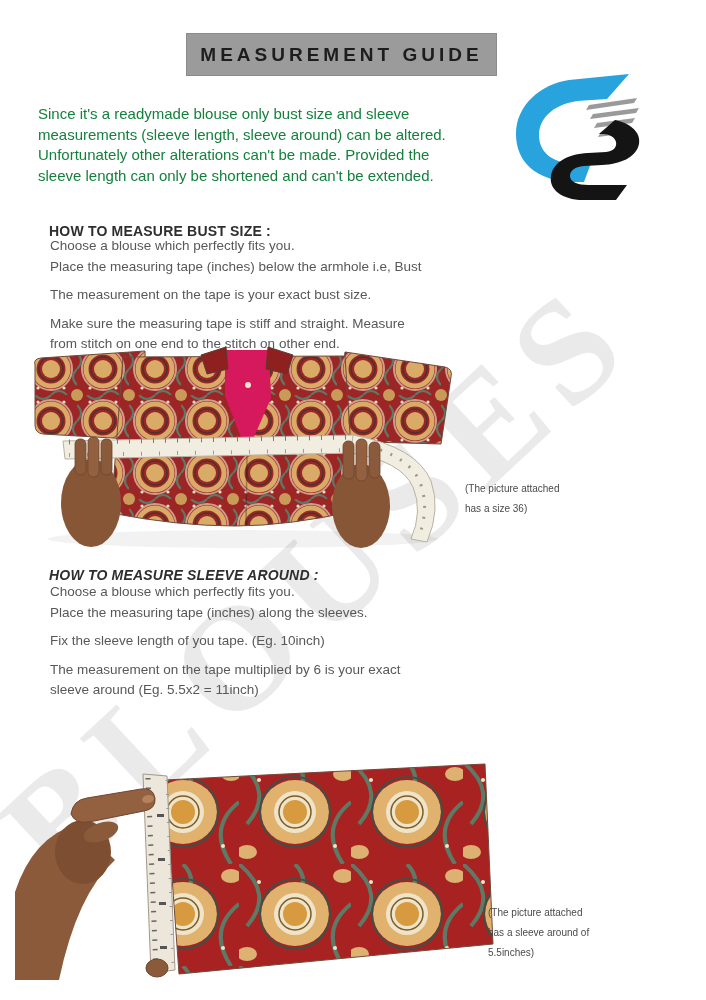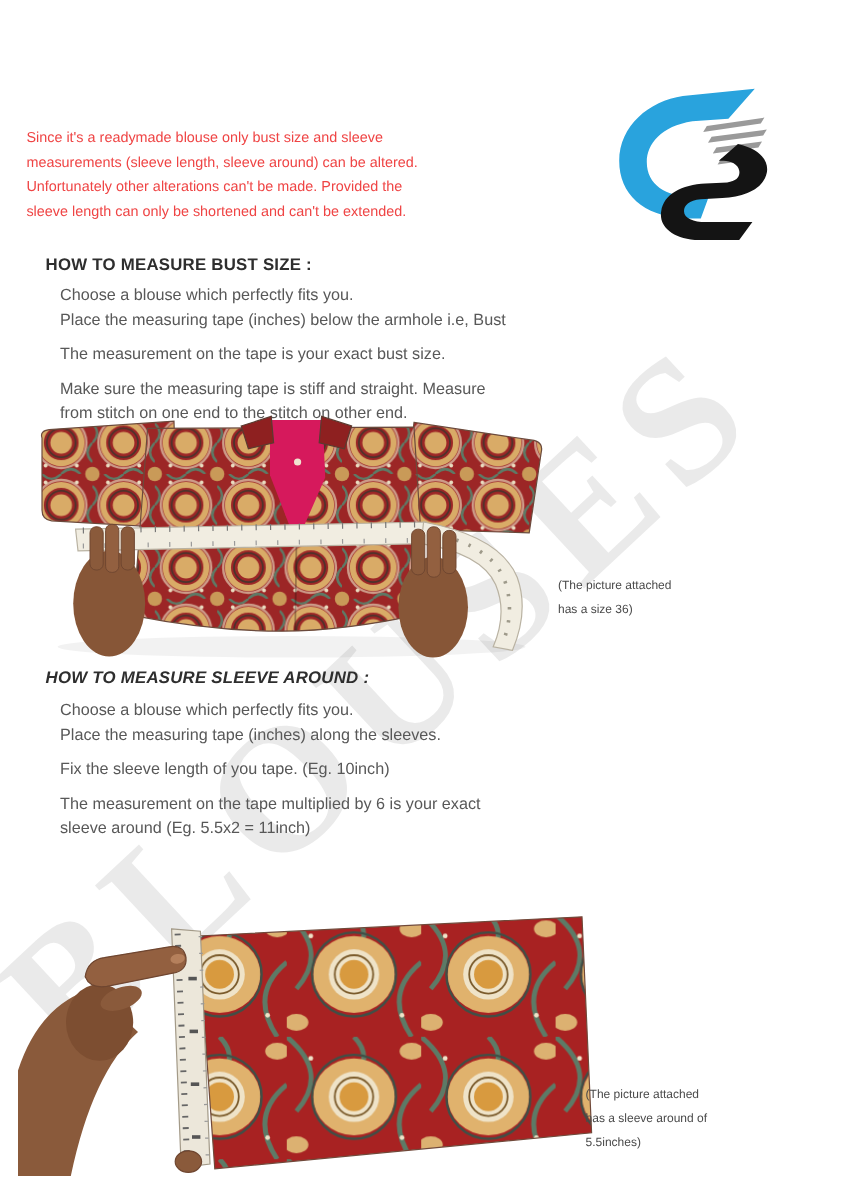--- a/index.html
+++ b/index.html
@@ -7,41 +7,44 @@
         font-family:"Liberation Sans",sans-serif;color:#555;}
   .watermark{position:absolute;left:26px;top:768px;transform:rotate(-43deg);transform-origin:0 50%;
              font-family:"Liberation Serif",serif;font-weight:bold;font-size:148px;letter-spacing:16px;
              color:rgba(90,90,90,0.13);white-space:nowrap;z-index:0;user-select:none;}
   .layer{position:absolute;z-index:1;}
   .title-box{left:186px;top:33px;width:311px;height:43px;background:#9b9b9b;
              display:flex;align-items:center;justify-content:center;box-shadow:0 0 0 1px #8b8b8b inset;}
   .title-box span{font-size:19px;font-weight:bold;letter-spacing:4px;color:#1d1d1d;}
   .logo{left:503px;top:72px;width:145px;height:128px;}
   .pre{white-space:pre-line;}
-  .intro{left:22px;top:104px;width:460px;font-size:12px;line-height:20.5px;color:#ef4444;margin:0;}
-  .h2{position:absolute;z-index:1;font-size:14px;font-weight:bold;color:#2e2e2e;letter-spacing:0.2px;margin:0;}
+  .intro{left:38px;top:104px;width:460px;font-size:15px;line-height:20.5px;color:#15803d;margin:0;}
+  .h2{position:absolute;z-index:1;font-size:14px;font-weight:bold;color:#2e2e2e;letter-spacing:0.2px;margin:11px;}
   .h2-bust{left:38px;top:212px;}
   .h2-sleeve{left:38px;top:556px;font-style:italic;}
   .paras{font-size:13.5px;line-height:20.5px;color:#585858;}
   .paras p{margin:0 0 8px 12px;}
   .paras-bust{left:38px;top:236px;width:470px;}
   .paras-sleeve{left:38px;top:582px;width:580px;}
   .caption{font-size:10px;line-height:20px;color:#4a4a4a;margin:0;}
   .cap-bust{left:465px;top:479px;width:180px;}
   .cap-sleeve{left:488px;top:903px;width:195px;}
   .fig-blouse{left:25px;top:343px;width:435px;height:207px;}
   .fig-fabric{left:15px;top:762px;width:485px;height:218px;}
 </style>
 </head>
 <body>
 
 <div class="page">
 
   <div class="watermark">BLOUSES</div>
 
+  <div class="layer title-box">
+    <span>MEASUREMENT GUIDE</span>
+  </div>
 
   <div class="layer logo">
     <svg width="145" height="128" viewBox="0 0 145 128">
       <path d="M66 8 L126 2 L104 27 L74 29 C48 33 36 48 36 63 C36 82 52 92 74 92 L88 91 L81 110 L67 110 C33 108 13 90 13 62 C13 33 38 12 66 8 Z" fill="#29a3dd"></path>
       <g fill="#9a9a9a">
         <path d="M86 33 L134 26 L131 31 L83 38 Z"></path>
         <path d="M90 42 L136 36 L133 41 L87 47 Z"></path>
         <path d="M94 51 L132 46 L129 51 L91 56 Z"></path>
         <path d="M98 60 L128 56 L125 61 L95 65 Z"></path>
       </g>

